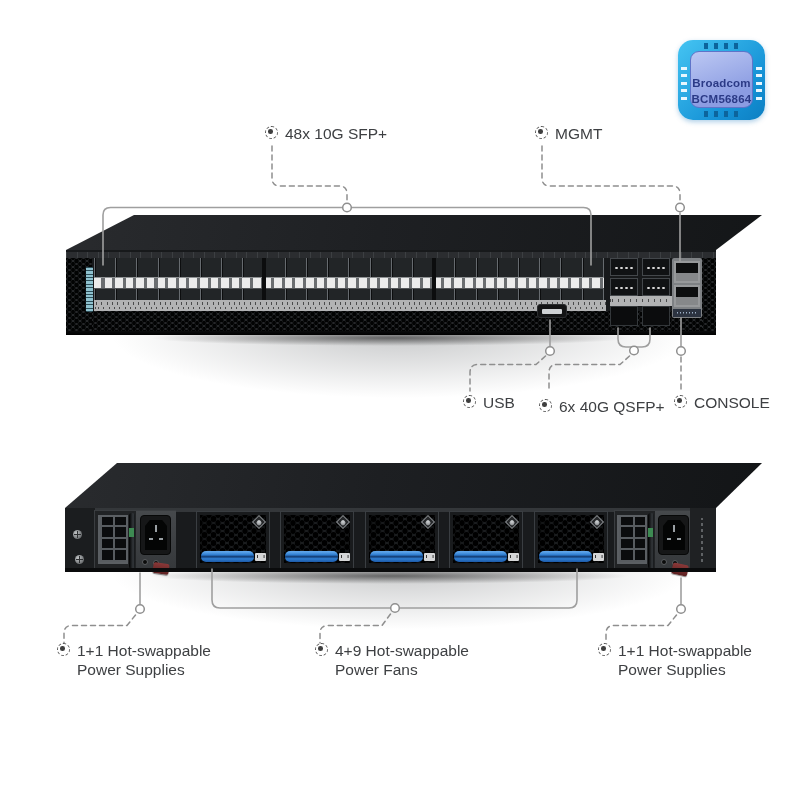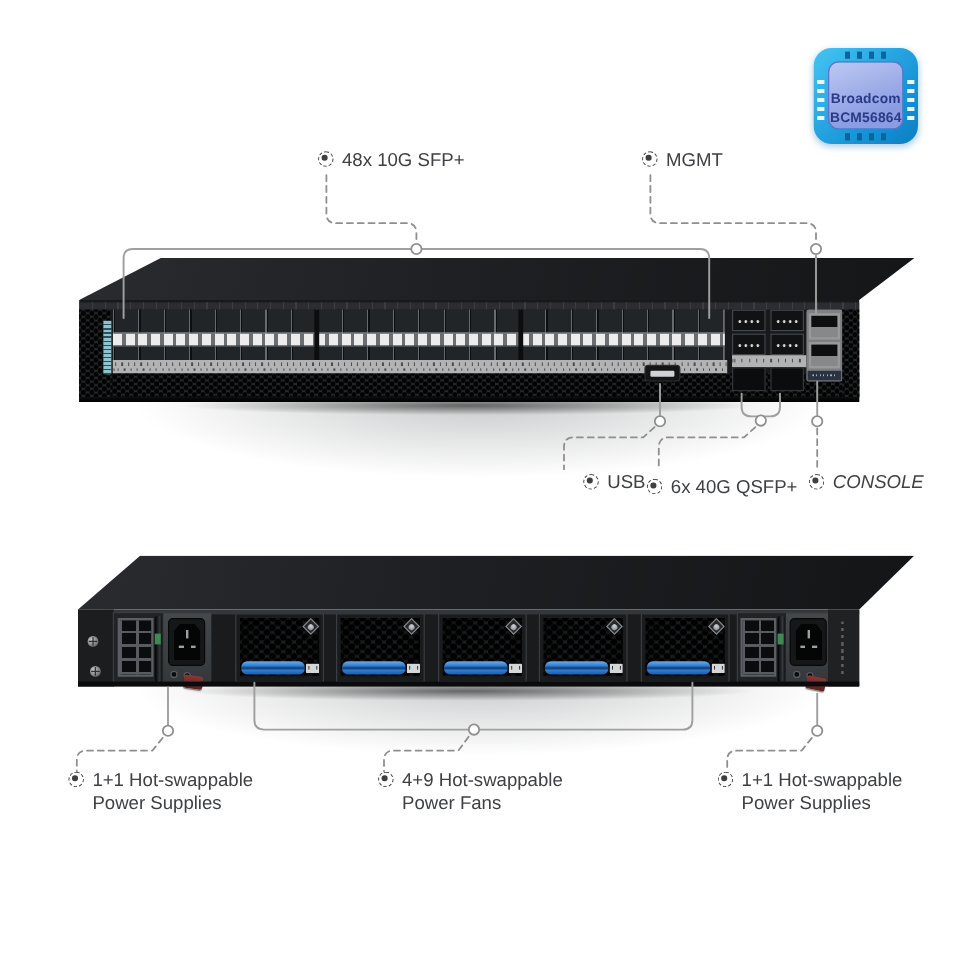--- a/index.html
+++ b/index.html
@@ -147,21 +147,21 @@
     background:repeating-linear-gradient(0deg,#e8f6fd 0 3px,transparent 3px 7.6px);}
   .pins-right{position:absolute;right:3px;top:22px;width:6px;height:38px;
     background:repeating-linear-gradient(0deg,#e8f6fd 0 3px,transparent 3px 7.6px);}
 
   
   .callout{display:flex;gap:7px;align-items:flex-start;color:#3e4043;font-size:15.5px;line-height:19px;white-space:nowrap;}
   .bullseye{flex:0 0 auto;width:13px;height:13px;border:1.5px dashed #555;border-radius:50%;
     position:relative;box-sizing:border-box;margin-top:2px;}
   .bullseye::after{content:"";position:absolute;left:2.2px;top:2.2px;width:4.6px;height:4.6px;background:#3f3f3f;border-radius:50%;}
   .c-sfp{left:265px;top:124px;} .c-mgmt{left:535px;top:124px;}
-  .c-usb{left:486px;top:393px;} .c-qsfp{left:539px;top:397px;} .c-console{left:674px;top:393px;font-style:italic;}
+  .c-usb{left:463px;top:393px;} .c-qsfp{left:539px;top:397px;} .c-console{left:674px;top:393px;}
   .c-psul{left:57px;top:641px;} .c-fans{left:315px;top:641px;} .c-psur{left:598px;top:641px;}
   .two-line{display:flex;flex-direction:column;}
 
   svg.lines{position:absolute;left:0;top:0;pointer-events:none;}
 </style>
 </head>
 <body>
 
 <div class="stage">
 

